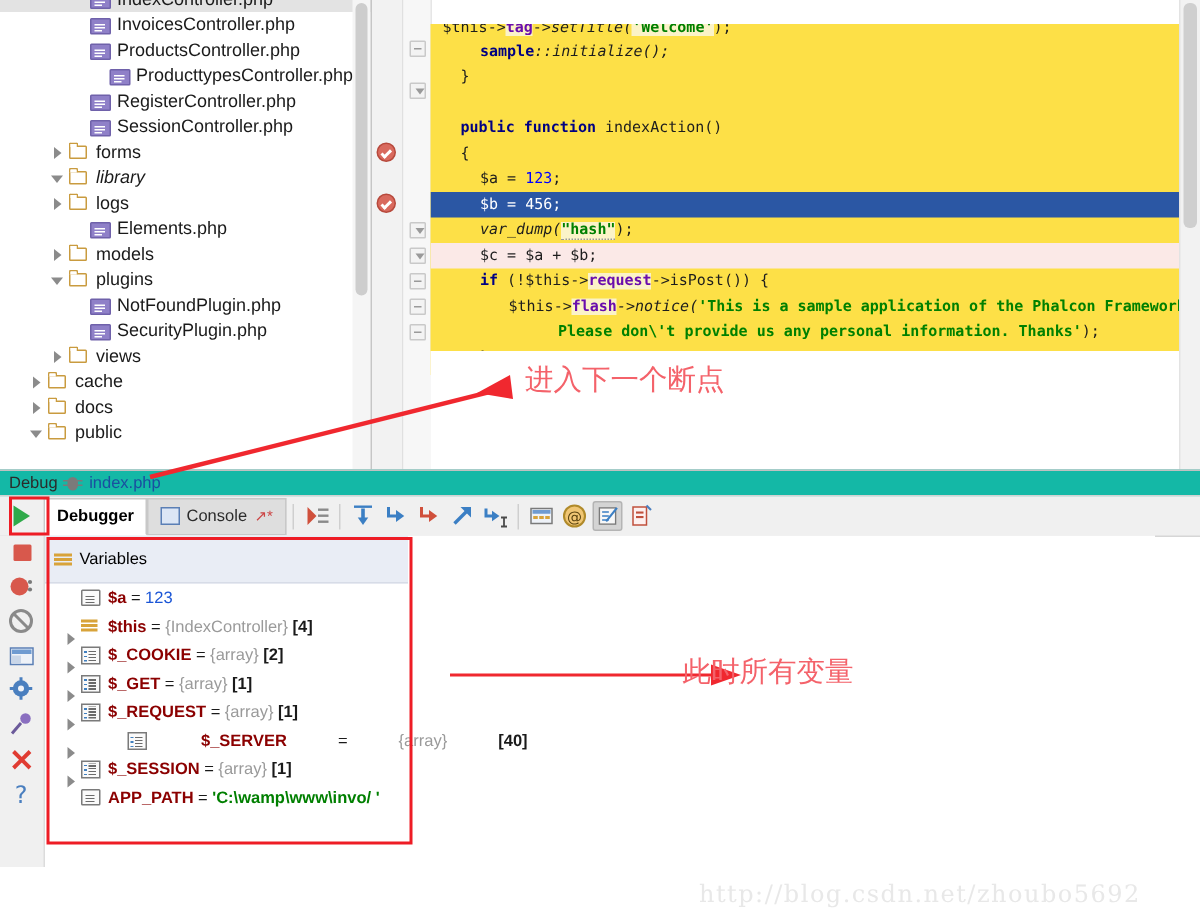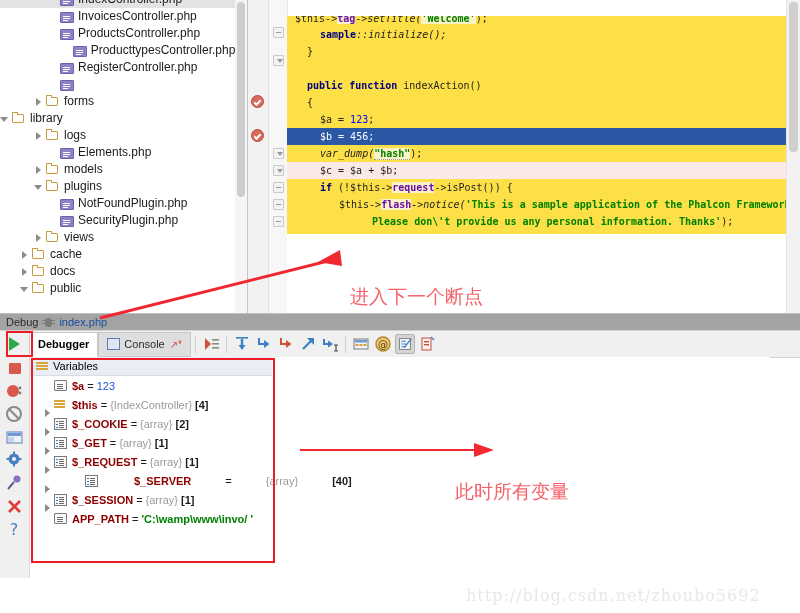--- a/index.html
+++ b/index.html
@@ -149,21 +149,21 @@
   .tree-vscroll{
     position:absolute;left:235px;top:0;width:12px;height:313px;background:#f5f5f5;
   }
   .tree-vthumb{position:absolute;left:2px;top:2px;width:8px;height:195px;background:#cdcdcd;border-radius:4px;}
   .tree-split{position:absolute;left:247px;top:0;width:1px;height:313px;background:#c6c6c6;}
 
   
   .debugpanel{position:absolute;left:0;top:313px;width:800px;height:265px;background:#ffffff;}
   .dbg-title{
     position:absolute;left:0;top:0;width:800px;height:18px;
-    background:#a3a3a3;border-top:1px solid #c0c0c0;border-bottom:1px solid #d2d2d2;
+    background:#14b8a6;border-top:1px solid #c0c0c0;border-bottom:1px solid #d2d2d2;
     display:flex;align-items:center;font-size:11px;color:#2b2b2b;padding-left:6px;box-sizing:border-box;
   }
   .bug-icon{width:13px;height:11px;margin:0 4px;position:relative;display:inline-block;}
   .bug-icon::before{
     content:"";position:absolute;left:3px;top:1px;width:7px;height:9px;border-radius:4px;
     background:#7a7a7a;
   }
   .bug-icon::after{
     content:"";position:absolute;left:0;top:3px;width:13px;height:1px;background:#7a7a7a;
     box-shadow:0 3px 0 #7a7a7a;
@@ -195,21 +195,21 @@
   .dbg-side{
     position:absolute;left:0;top:44px;width:29px;height:221px;background:#f0f0f0;
     border-right:1px solid #dcdcdc;
   }
   .sbtn{width:29px;height:23px;position:relative;}
 
   .varspane{
     position:absolute;left:30px;top:44px;width:740px;height:221px;background:#ffffff;
   }
   .vars-head{
-    height:19px;background:#e9edf5;border-bottom:1px solid #d7dce7;
+    height:32px;background:#e9edf5;border-bottom:1px solid #d7dce7;
     display:flex;align-items:center;font-size:11px;padding-left:6px;box-sizing:border-box;
     width:242px;
   }
   .hamb{width:12px;height:10px;margin-right:5px;position:relative;}
   .hamb::before{
     content:"";position:absolute;left:0;top:1px;width:12px;height:2px;background:#d8a33a;
     box-shadow:0 3px 0 #d8a33a,0 6px 0 #d8a33a;
   }
   .vrow{height:19px;display:flex;align-items:center;font-size:11px;padding-left:6px;white-space:nowrap;}
   .varrow-arrow{width:12px;flex:0 0 12px;position:relative;}
@@ -248,21 +248,20 @@
   .vcount{color:#1a1a1a;font-weight:bold;margin-left:3px;}
   .vnum{color:#1a55d6;}
   .vstr{color:#007f00;font-weight:bold;}
 
   
   .redbox{position:absolute;border:2px solid #ee1c25;box-sizing:border-box;}
   .ann{
     position:absolute;color:#f4626a;font-size:19px;
     font-family:"DejaVu Sans","Liberation Sans",sans-serif;
     white-space:nowrap;
-    margin-top:44px;
   }
   .watermark{
     position:absolute;color:#e8e8e8;font-size:16px;
     font-family:"DejaVu Serif","Liberation Serif",serif;
     letter-spacing:1px;white-space:nowrap;
   }
   svg{display:block;overflow:visible;}
 </style>
 </head>
 <body>
@@ -294,27 +293,28 @@
             <span class="tlabel">ProducttypesController.php</span>
           </div>
           <div class="trow" style="padding-left: 48px;">
             <span class="arrow none"></span>
             <span class="ico php"></span>
             <span class="tlabel">RegisterController.php</span>
           </div>
           <div class="trow" style="padding-left: 48px;">
             <span class="arrow none"></span>
             <span class="ico php"></span>
+            <span class="tlabel">SessionController.php</span>
           </div>
           <div class="trow" style="padding-left: 34px;">
             <span class="arrow closed"></span>
             <span class="ico folder"></span>
             <span class="tlabel">forms</span>
           </div>
-          <div class="trow" style="">
+          <div class="trow" style="padding-left: 34px; font-style: italic;">
             <span class="arrow open"></span>
             <span class="ico folder"></span>
             <span class="tlabel">library</span>
           </div>
           <div class="trow" style="padding-left: 34px;">
             <span class="arrow closed"></span>
             <span class="ico folder"></span>
             <span class="tlabel">logs</span>
           </div>
           <div class="trow" style="padding-left: 48px;">

